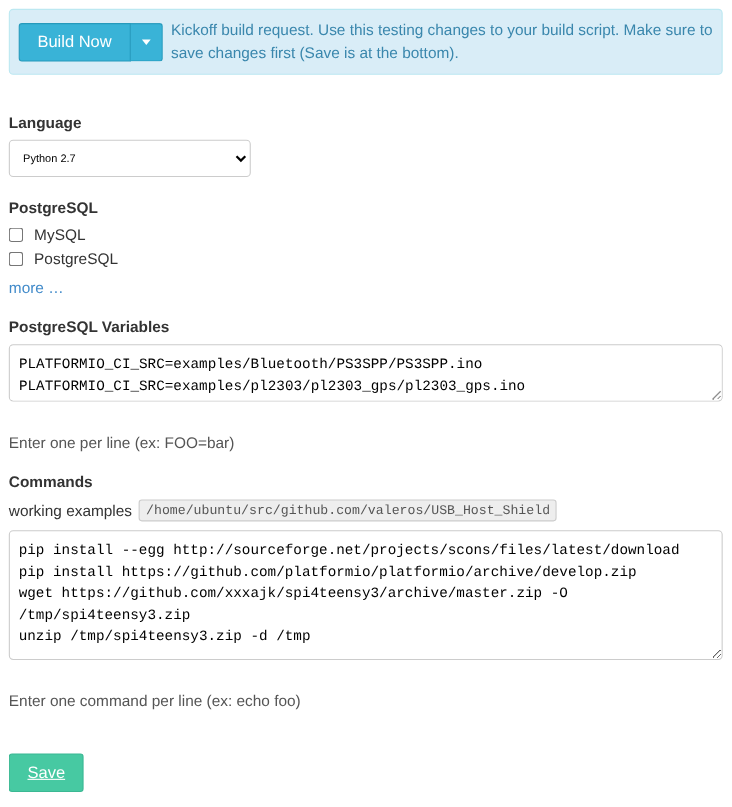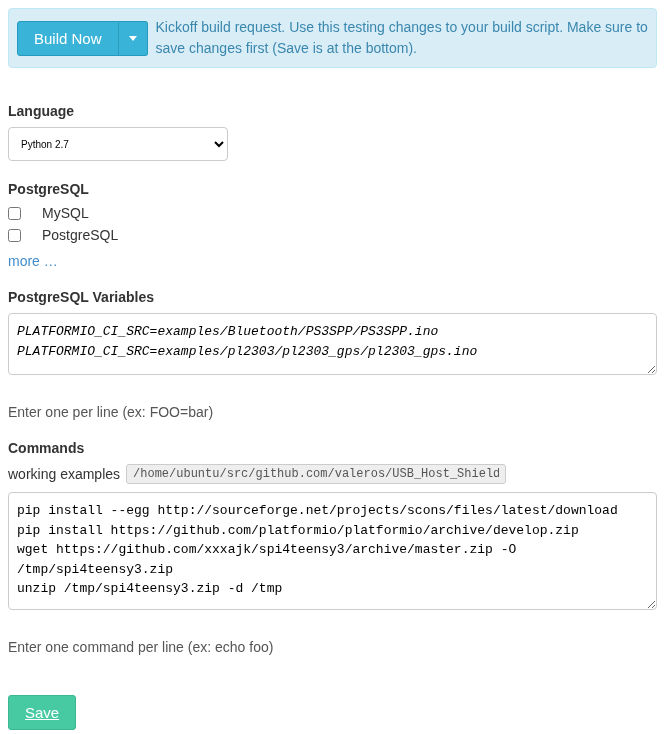--- a/index.html
+++ b/index.html
@@ -75,21 +75,21 @@
       padding: 6px 8px;
       border: 1px solid #ccc;
       border-radius: 4px;
       background: #fff;
       font-size: 10px;
       height: 34px;
     }
     .checkbox-row {
       display: flex;
       align-items: center;
-      gap: 21px;
+      gap: 10px;
       margin-bottom: 6px;
     }
     .checkbox-row input {
       margin: 0;
     }
     .more-link {
       color: #428bca;
       text-decoration: none;
       cursor: pointer;
       display: inline-block;
@@ -100,22 +100,21 @@
       border: 1px solid #ccc;
       border-radius: 4px;
       padding: 8px;
       font-family: Menlo, Monaco, Consolas, "Courier New", monospace;
       font-size: 13px;
       line-height: 1.5;
       resize: both;
       overflow: auto;
     }
     .env-textarea {
-      height: 62px;
-      font-style: italic;
+      height: 52px;
     }
     .hint-text {
       color: #555;
       margin-top: 26px;
       display: block;
     }
     .working-dir-row {
       display: flex;
       align-items: center;
       gap: 6px;

